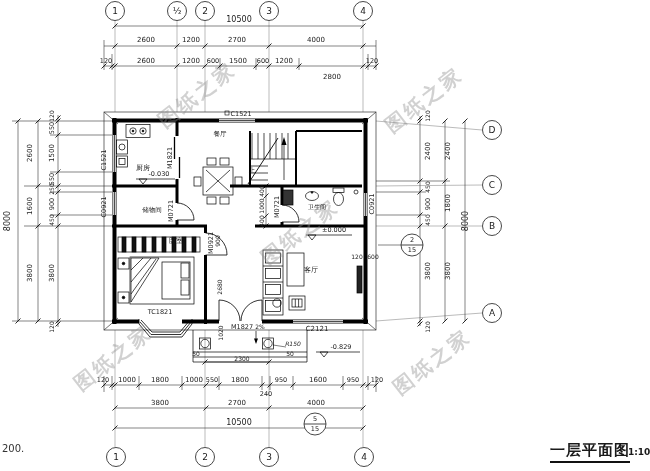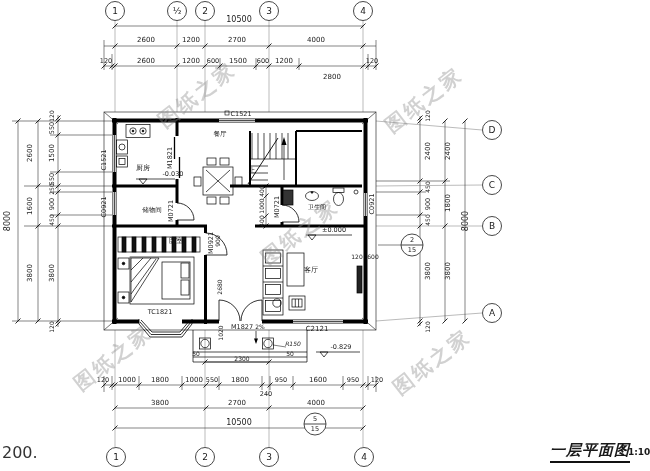--- a/index.html
+++ b/index.html
@@ -10,23 +10,23 @@
        line-height:1;color:#1a1a1a;}
   .v{transform:translate(-50%,-50%) rotate(-90deg);}
   .t6{font-size:6px;}
   .t65{font-size:6.5px;}
   .t8{font-size:8px;}
   .bub{font-size:9px;}
   .it{font-style:italic;}
   .wm{position:absolute;transform:translate(-50%,-50%) rotate(-38deg);font-size:20px;
       color:#8f8f8f;opacity:.40;letter-spacing:3px;white-space:nowrap;font-weight:bold;}
   .title{position:absolute;left:550px;top:441px;font-size:15px;font-weight:bold;
-         border-bottom:2.5px solid #111;padding-bottom:1px;letter-spacing:1px;font-style:italic;}
+         border-bottom:2.5px solid #111;padding-bottom:1px;letter-spacing:1px;}
   .scale{position:absolute;left:628px;top:447px;font-size:9px;font-weight:bold;}
-  .corner{position:absolute;left:2px;top:443px;font-size:16px;color:#333;}
+  .corner{position:absolute;left:2px;top:443px;font-size:10px;color:#333;}
 </style>
 </head>
 <body>
 
 <div class="canvas">
 
 <svg width="650" height="471" viewBox="0 0 650 471">
 
   <g stroke="#777" stroke-width="0.5">
     <line x1="115" y1="20" x2="115" y2="112"></line>
@@ -486,21 +486,21 @@
 <div class="lbl v t65" style="left:372px;top:204px">C0921</div>
 <div class="lbl" style="left:317px;top:329px">C2121</div>
 <div class="lbl t65" style="left:160px;top:312px">TC1821</div>
 <div class="lbl v t65" style="left:170px;top:158px">M1821</div>
 <div class="lbl v t65" style="left:171px;top:211px">M0721</div>
 <div class="lbl v t65" style="left:277px;top:207px">M0721</div>
 <div class="lbl v t65" style="left:211px;top:243px">M0921</div>
 <div class="lbl t65" style="left:242px;top:327px">M1827</div>
 <div class="lbl t6" style="left:260px;top:327px">2%</div>
 
-<div class="lbl t65" style="left:173px;top:174px">-0.030</div>
+<div class="lbl t65" style="left:159px;top:174px">-0.030</div>
 <div class="lbl t65" style="left:334px;top:230px">±0.000</div>
 <div class="lbl t65" style="left:341px;top:347px">-0.829</div>
 <div class="lbl t6 it" style="left:293px;top:344px">R150</div>
 
 <div class="lbl v t6" style="left:262px;top:191px">400</div>
 <div class="lbl v t6" style="left:262px;top:206px">1000</div>
 <div class="lbl v t6" style="left:262px;top:221px">400</div>
 <div class="lbl v t6" style="left:218px;top:241px">900</div>
 <div class="lbl v t6" style="left:220px;top:287px">2680</div>
 <div class="lbl v t6" style="left:221px;top:333px">1020</div>

